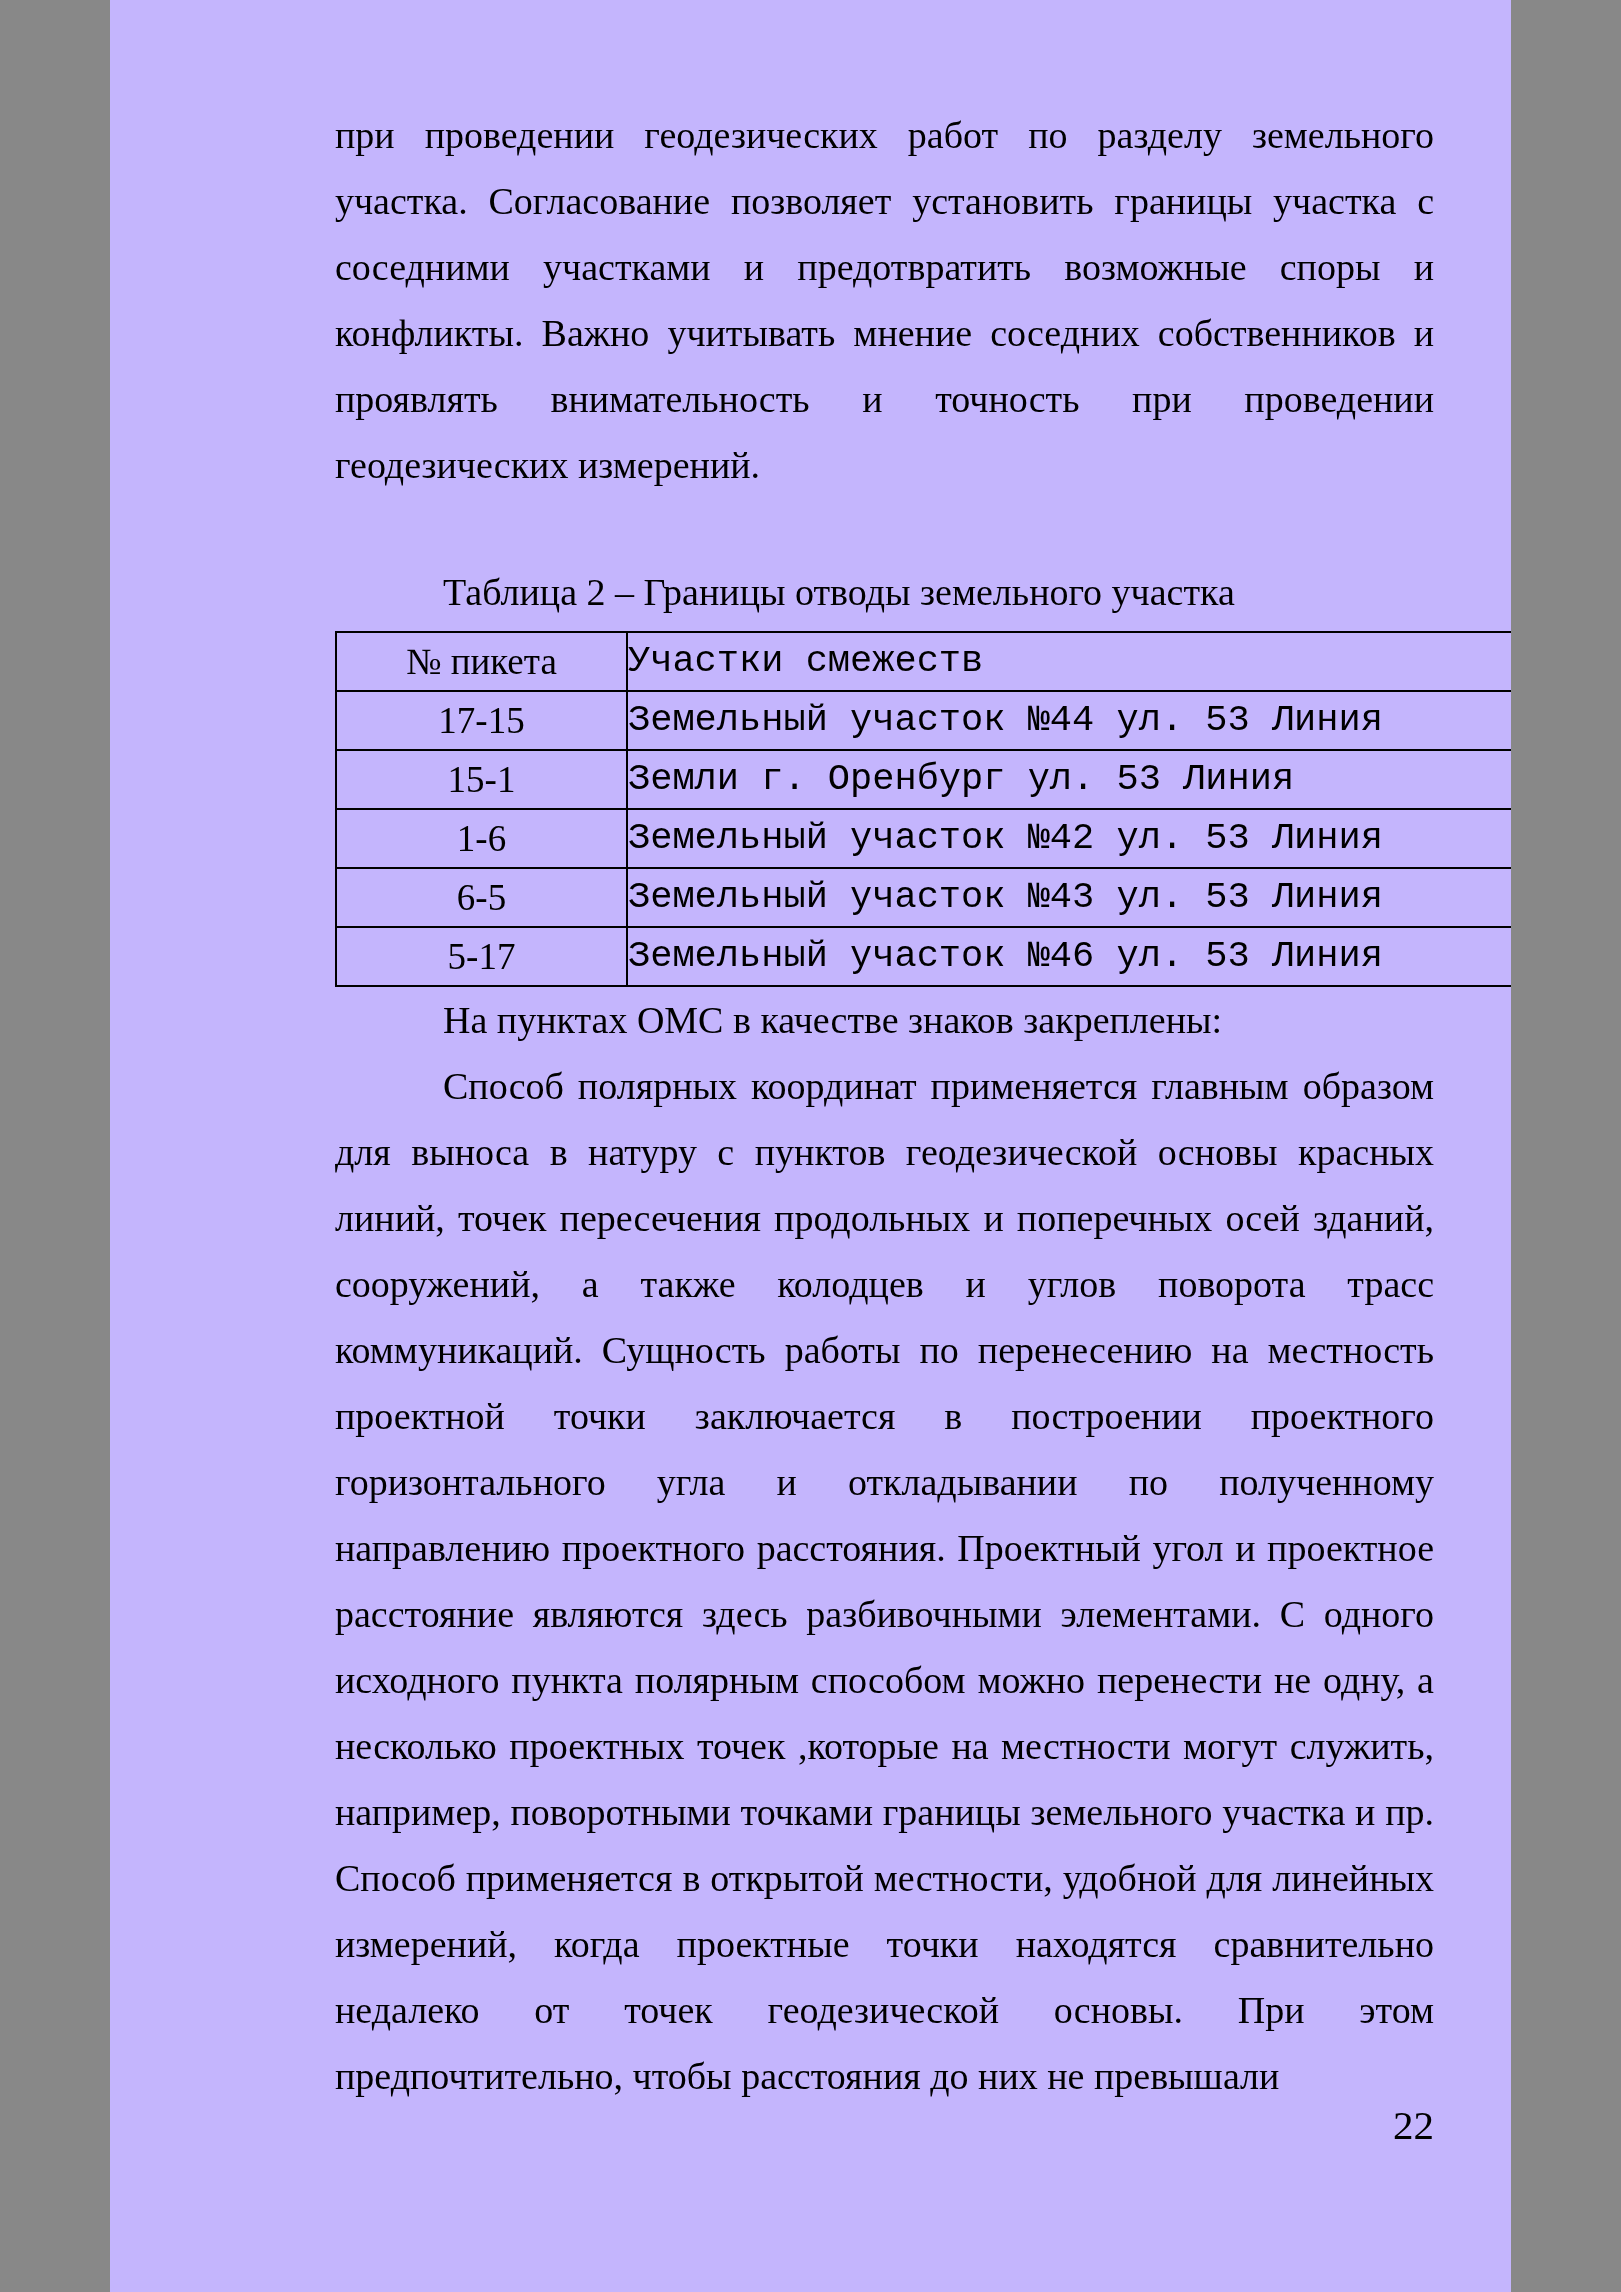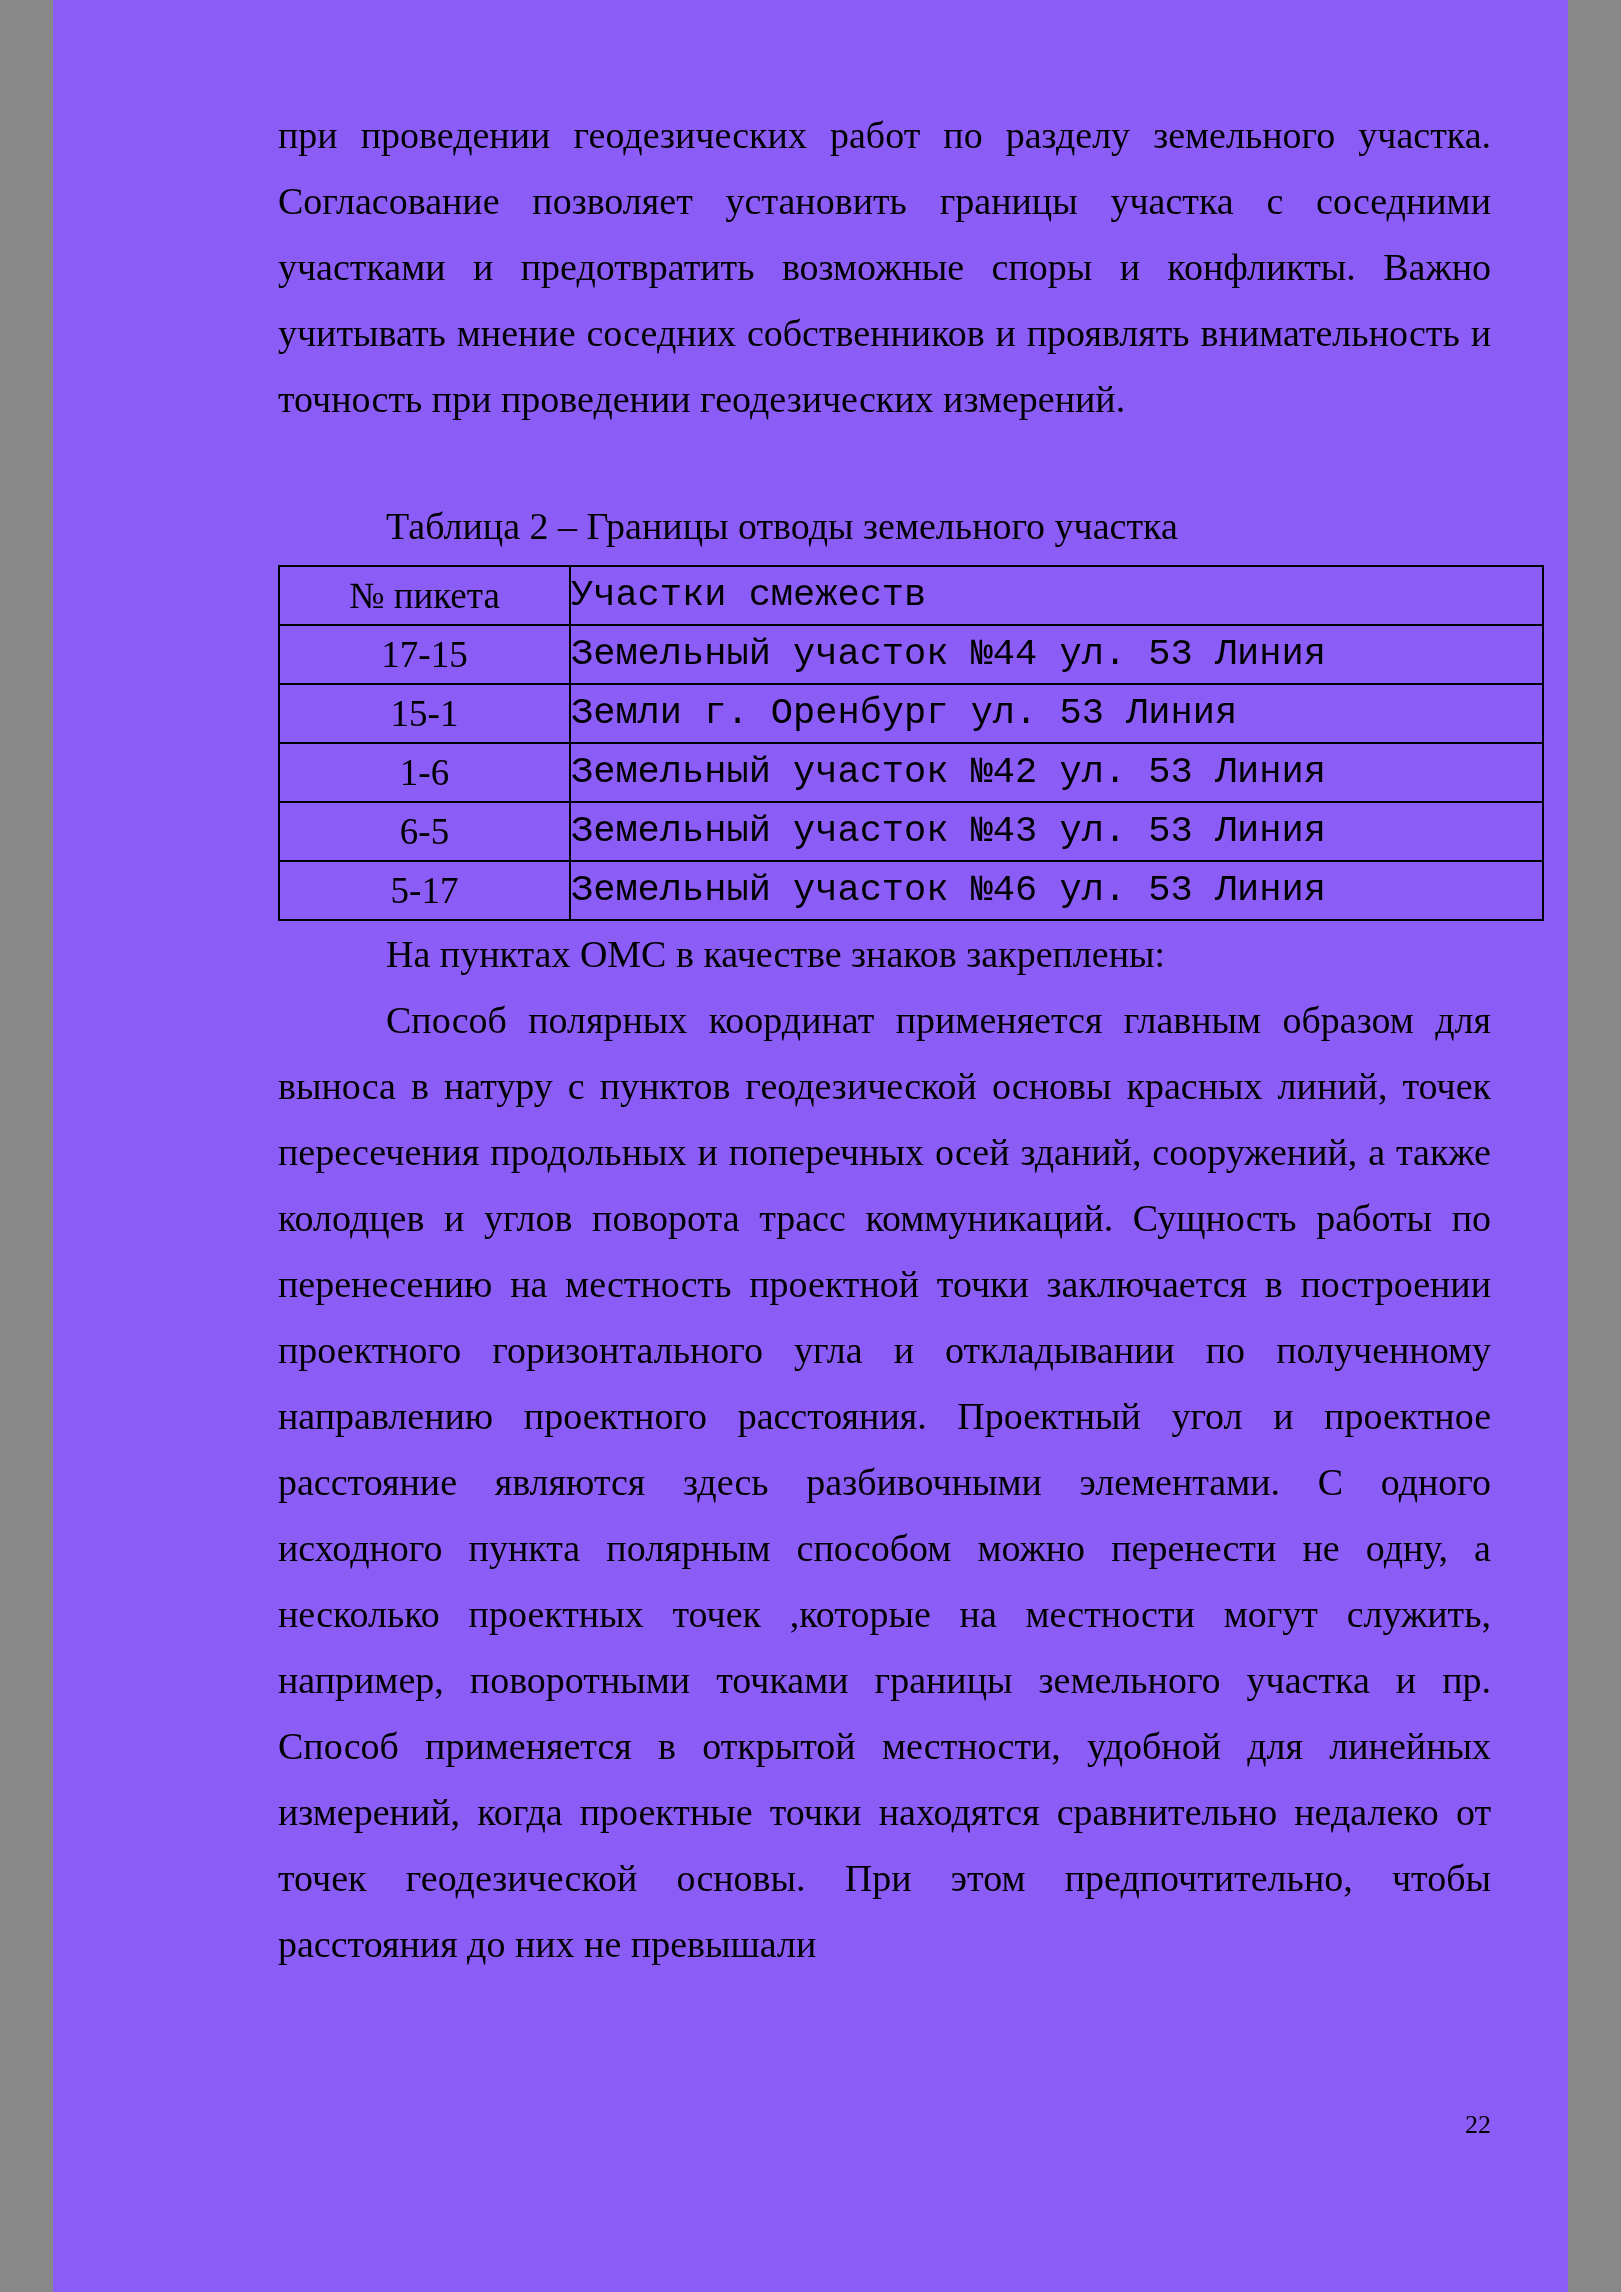--- a/index.html
+++ b/index.html
@@ -1,21 +1,21 @@
 <!DOCTYPE html>
 <html><head>
 <meta charset="utf-8">
 <style>
   html, body { margin: 0; padding: 0; background: #888; }
   .page {
     position: relative;
-    width: 1515px;
+    width: 1401px;
     height: 2293px;
     margin: 0 auto;
-    background: #8b5cf6;
+    background: #c4b5fd;
     box-sizing: border-box;
     padding: 102px 77px 0 225px;
     font-family: "Liberation Serif", "DejaVu Serif", serif;
     font-size: 38px;
     color: #000000;
     overflow: hidden;
   }
   p.body {
     margin: 0;
     text-align: justify;
@@ -47,21 +47,21 @@
   table.boundaries tbody td { border-bottom-width: 2.9px; }
   .col-picket  { width: 289px; text-align: center; }
   .col-adjacent { text-align: left; padding-left: 108px; font-family: Liberation Mono, monospace; }
   .after-table { margin-top: 63px; }
   .gap-top { margin-top: 9.8px; }
   p.list-item .marker { padding-right: 55px; }
   .page-number {
     position: absolute;
     top: 2103px;
     right: 77px;
-    font-size: 26px;
+    font-size: 41px;
     line-height: 44px;
   }
 </style>
 </head>
 <body>
 
 <div class="page">
 
   <p class="body">при проведении геодезических работ по разделу земельного участка. Согласование позволяет установить границы участка с соседними участками и предотвратить возможные споры и конфликты. Важно учитывать мнение соседних собственников и проявлять внимательность и точность при проведении геодезических измерений.</p>
 

